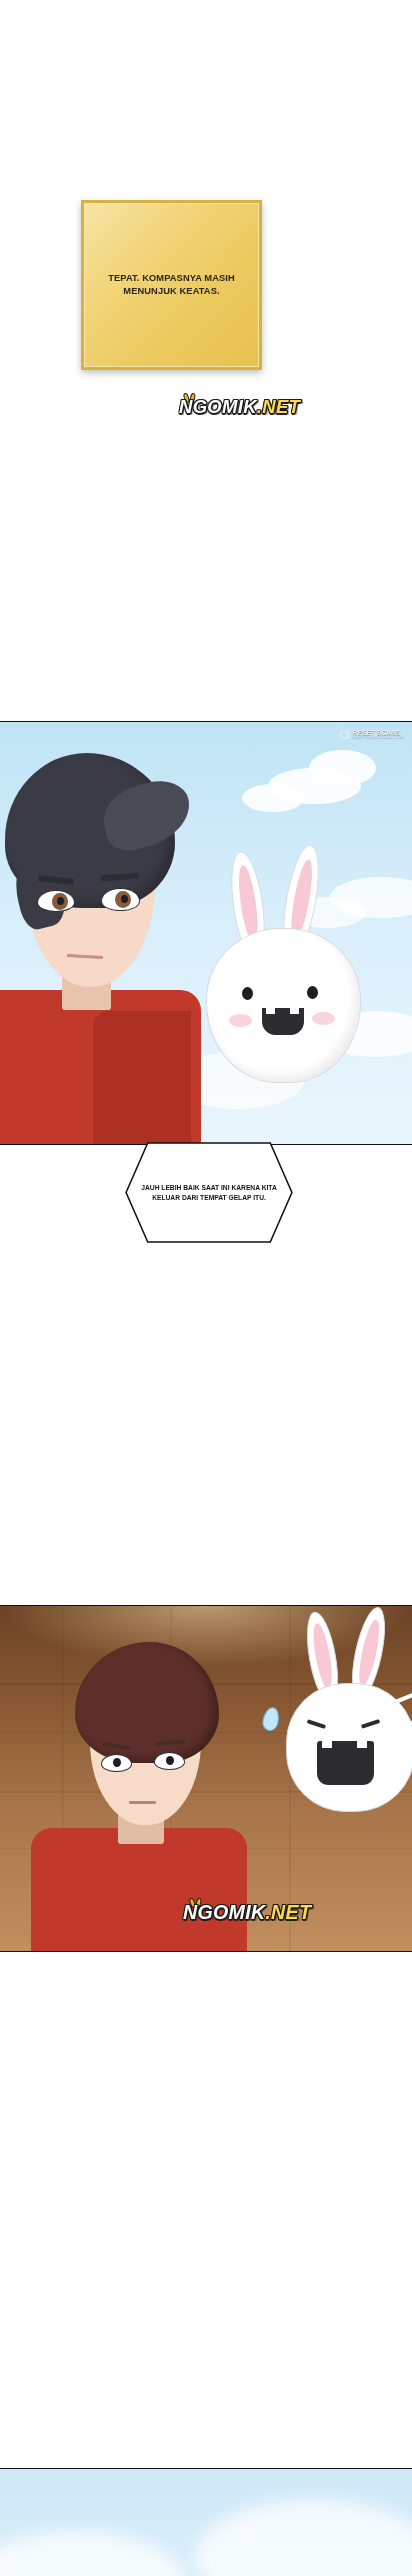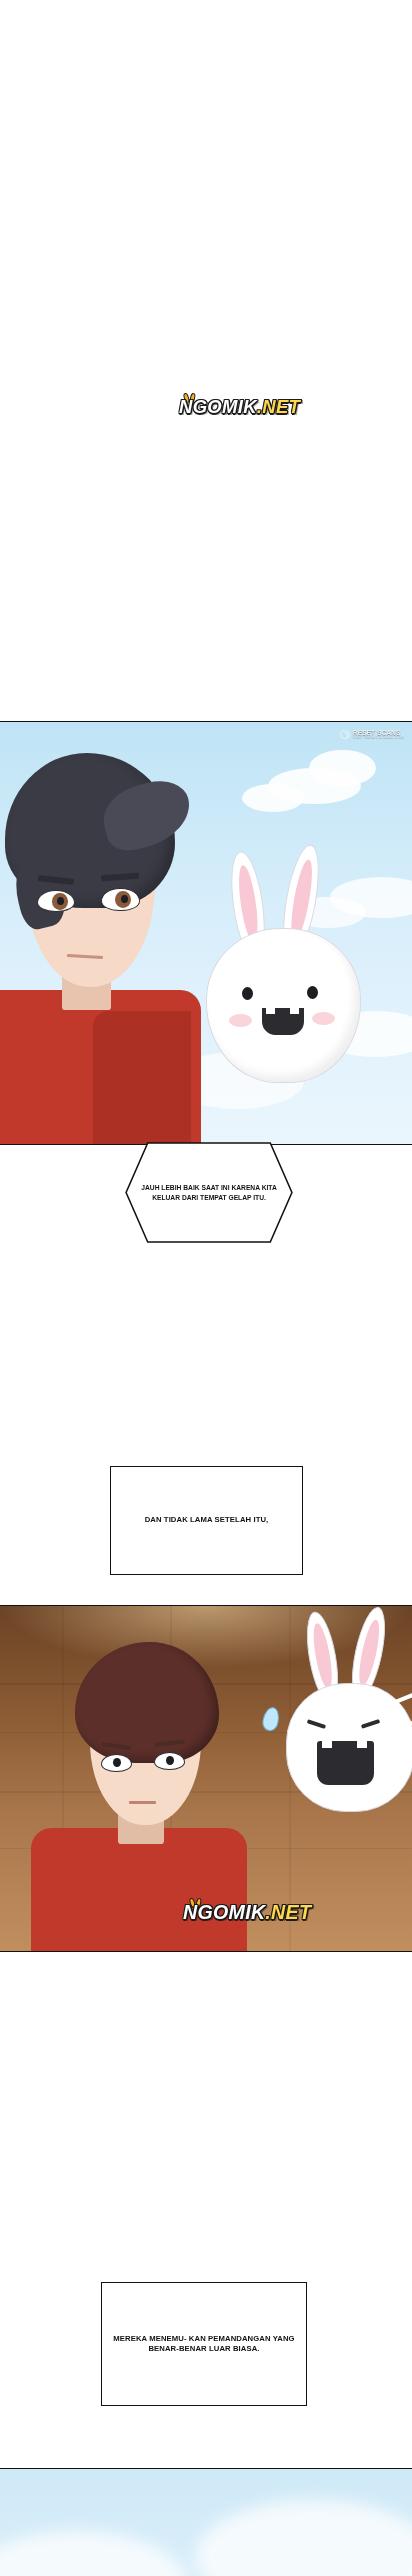--- a/index.html
+++ b/index.html
@@ -216,20 +216,21 @@
     background:linear-gradient(180deg,#cfe9f7 0%,#dff1fb 40%,#eef8fd 100%);
     border-top:1px solid #111;
   }
   .mist{position:absolute;background:#ffffff;border-radius:50%;filter:blur(7.2px);opacity:.75;}
 </style>
 </head>
 <body>
 
 <div class="page">
 
+  <div class="caption-box gold" style="left:81px;top:200px;width:181px;height:170px;font-size:9.3px;">TEPAT. KOMPASNYA MASIH MENUNJUK KEATAS.</div>
 
   <div class="logo-mark" style="left:183px;top:393px;">
     <div class="ear" style="left:1px;top:0;transform:rotate(-18deg);"></div>
     <div class="ear" style="left:7.2px;top:0;transform:rotate(14deg);"></div>
   </div>
   <div class="logo" style="left:179px;top:396px;font-size:18.5px;">
     <span>NGOMIK</span><span class="dot">.NET</span>
   </div>
 
 
@@ -290,21 +291,20 @@
     </div>
   </div>
 
   <svg class="hex-outline" style="left:124px;top:1141px;" width="170" height="103" viewBox="0 0 330 200">
     <polygon points="46,4 284,4 326,100 284,196 46,196 4,100" fill="#ffffff" stroke="#111111" stroke-width="3"></polygon>
   </svg>
   <div class="hex-bubble" style="left:124px;top:1141px;width:170px;height:103px;font-size:6.7px;background:transparent;">
     <span>JAUH LEBIH BAIK SAAT INI KARENA KITA KELUAR DARI TEMPAT GELAP ITU.</span>
   </div>
 
-  <div class="caption-box" style="left:110px;top:1466px;width:193px;height:109px;font-size:7.7px;">DAN TIDAK LAMA SETELAH ITU,</div>
 
   <div class="panel" id="panel-brown" style="left:0;top:1605px;width:412px;height:345px;">
     <div class="glow-top"></div>
     <div class="wood-line" style="left:0;top:77px;width:412px;height:1.5px;opacity:.35;"></div>
     <div class="wood-line" style="left:0;top:126px;width:412px;height:1px;opacity:.3;"></div>
     <div class="wood-line" style="left:0;top:185px;width:412px;height:1.5px;opacity:.28;"></div>
     <div class="wood-line" style="left:0;top:242px;width:412px;height:1px;opacity:.25;"></div>
     <div class="wood-line" style="left:62px;top:0;width:1.5px;height:345px;opacity:.22;"></div>
     <div class="wood-line" style="left:170px;top:0;width:1.5px;height:345px;opacity:.2;"></div>
     <div class="wood-line" style="left:289px;top:0;width:1.5px;height:345px;opacity:.2;"></div>
@@ -341,21 +341,20 @@
 
     <div class="logo-mark" style="left:189px;top:292px;">
       <div class="ear" style="left:1px;top:0;transform:rotate(-18deg);"></div>
       <div class="ear" style="left:7.2px;top:0;transform:rotate(14deg);"></div>
     </div>
     <div class="logo" style="left:183px;top:295px;font-size:19.6px;">
       <span>NGOMIK</span><span class="dot">.NET</span>
     </div>
   </div>
 
-  <div class="caption-box" style="left:101px;top:2282px;width:206px;height:124px;font-size:7.7px;">MEREKA MENEMU- KAN PEMANDANGAN YANG BENAR-BENAR LUAR BIASA.</div>
 
   <div class="panel" id="panel-crystal" style="left:0;top:2468px;width:412px;height:389px;">
 
     <div class="mist" style="left:-31px;top:62px;width:216px;height:103px;"></div>
     <div class="mist" style="left:196px;top:31px;width:237px;height:113px;"></div>
 
   </div>
 
 </div>
 

